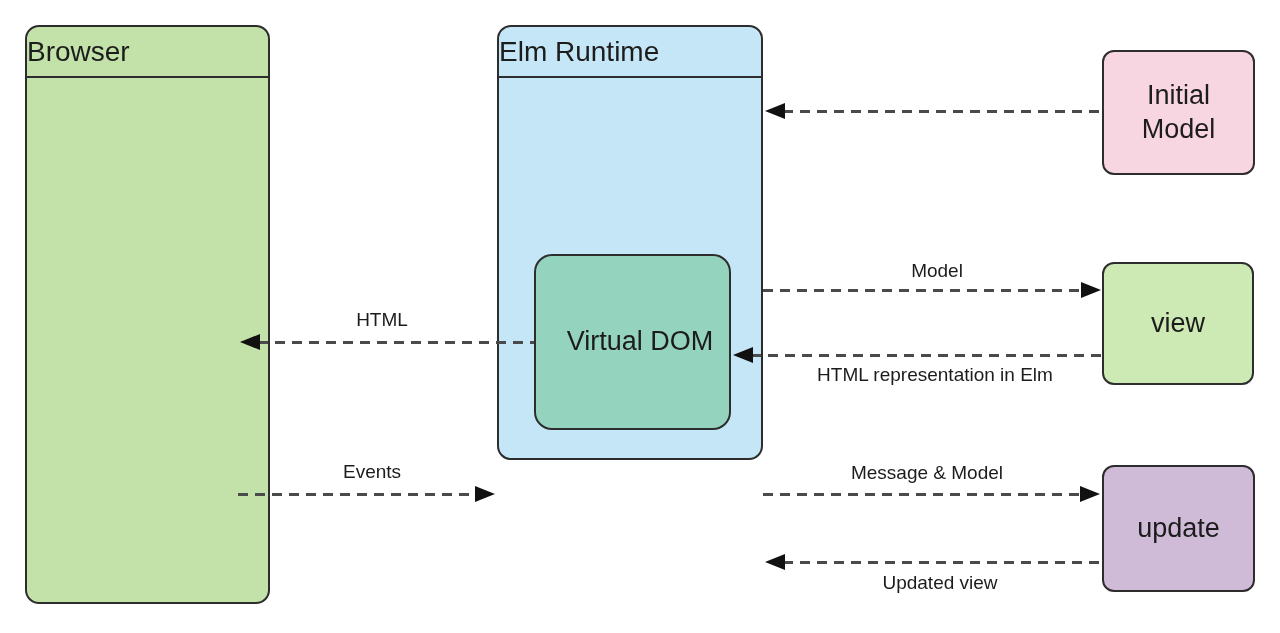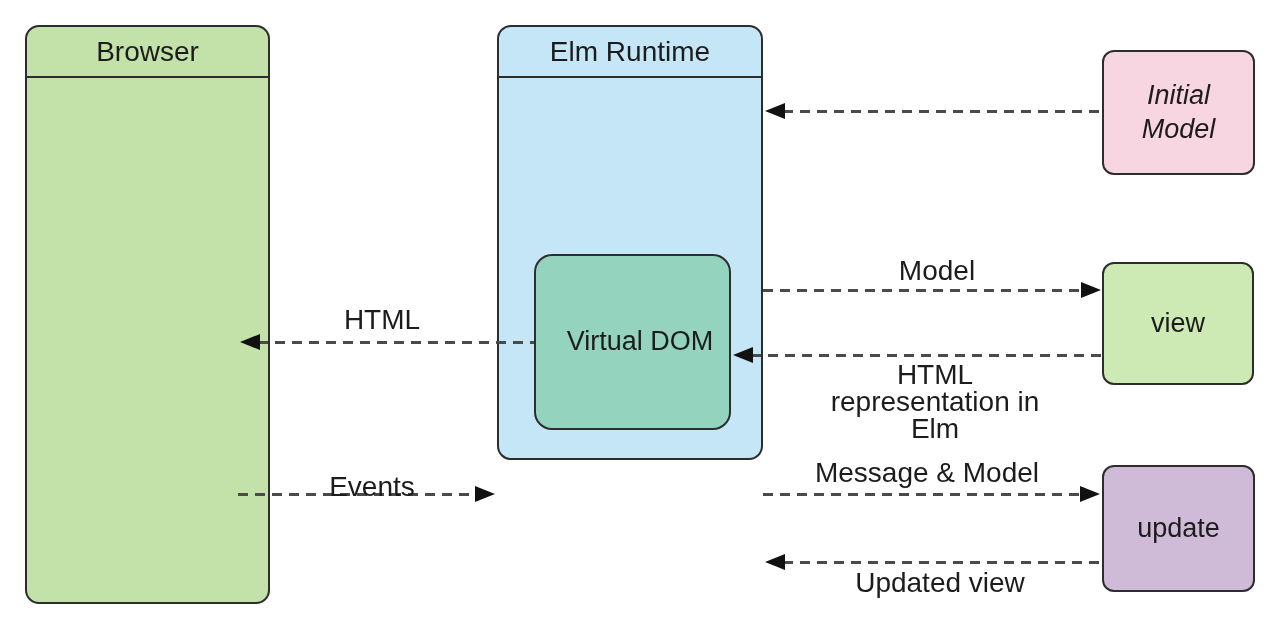--- a/index.html
+++ b/index.html
@@ -22,21 +22,21 @@
     position: absolute;
     box-sizing: border-box;
     border: 2px solid #2d2d2d;
     border-radius: 14px;
   }
   .cbox header {
     box-sizing: border-box;
     height: 51px;
     display: flex;
     align-items: center;
-    justify-content: center;
+    justify-content: flex-start;
     border-bottom: 2px solid #2d2d2d;
     font-size: 28px;
   }
   #browser { left: 25px; top: 25px; width: 245px; height: 579px; background: #c2e2a9; }
   #elm-runtime { left: 497px; top: 25px; width: 266px; height: 435px; background: #c5e6f7; }
 
   
   .node {
     position: absolute;
     box-sizing: border-box;
@@ -46,21 +46,21 @@
     justify-content: center;
     text-align: center;
     font-size: 27px;
     line-height: 1.25;
   }
   #real-dom     { left: 58px;   top: 118px; width: 180px; height: 453px; background: #fae7a4; border-radius: 18px; }
   #virtual-dom  { left: 534px;  top: 254px; width: 197px; height: 176px; background: #94d3bd; border-radius: 18px; padding-left: 15px; }
   #initial-model{ left: 1102px; top: 50px;  width: 153px; height: 125px; background: #f8d6e1; border-radius: 12px; }
   #view         { left: 1102px; top: 262px; width: 152px; height: 123px; background: #cde9b4; border-radius: 12px; }
   #update       { left: 1102px; top: 465px; width: 153px; height: 127px; background: #cfbad7; border-radius: 12px; }
-  #initial-model .node-label { display: block; width: 112px; font-style: italic; }
+  #initial-model .node-label { display: block; width: 112px; }
 
   
   .dash {
     position: absolute;
     height: 2.5px;
     background: repeating-linear-gradient(90deg, #4a4a4a 0 10px, transparent 10px 17px);
     z-index: 5;
   }
   #a-im-line     { left: 783px; top: 110px; width: 320px; }
   #a-model-line  { left: 763px; top: 289px; width: 318px; }
@@ -86,28 +86,28 @@
   #ah-repr   { left: 733px;  top: 347px; }
   #ah-html   { left: 240px;  top: 334px; }
   #ah-events { left: 475px;  top: 486px; }
   #ah-mm     { left: 1080px; top: 486px; }
   #ah-um     { left: 765px;  top: 554px; }
 
   
   .alabel {
     position: absolute;
     transform: translateX(-50%);
-    font-size: 28px;
+    font-size: 19px;
     line-height: 27px;
     white-space: nowrap;
     text-align: center;
     z-index: 7;
   }
   #lbl-html   { left: 382px; top: 306px; }
-  #lbl-events { left: 372px; top: 458px; margin-top: 15px; }
+  #lbl-events { left: 372px; top: 458px; }
   #lbl-model  { left: 937px; top: 257px; }
   #lbl-repr   { left: 935px; top: 361px; width: 250px; white-space: normal; }
   #lbl-mm     { left: 927px; top: 459px; }
   #lbl-um     { left: 940px; top: 569px; }
 </style>
 </head>
 <body>
 
 <div class="canvas">
 

